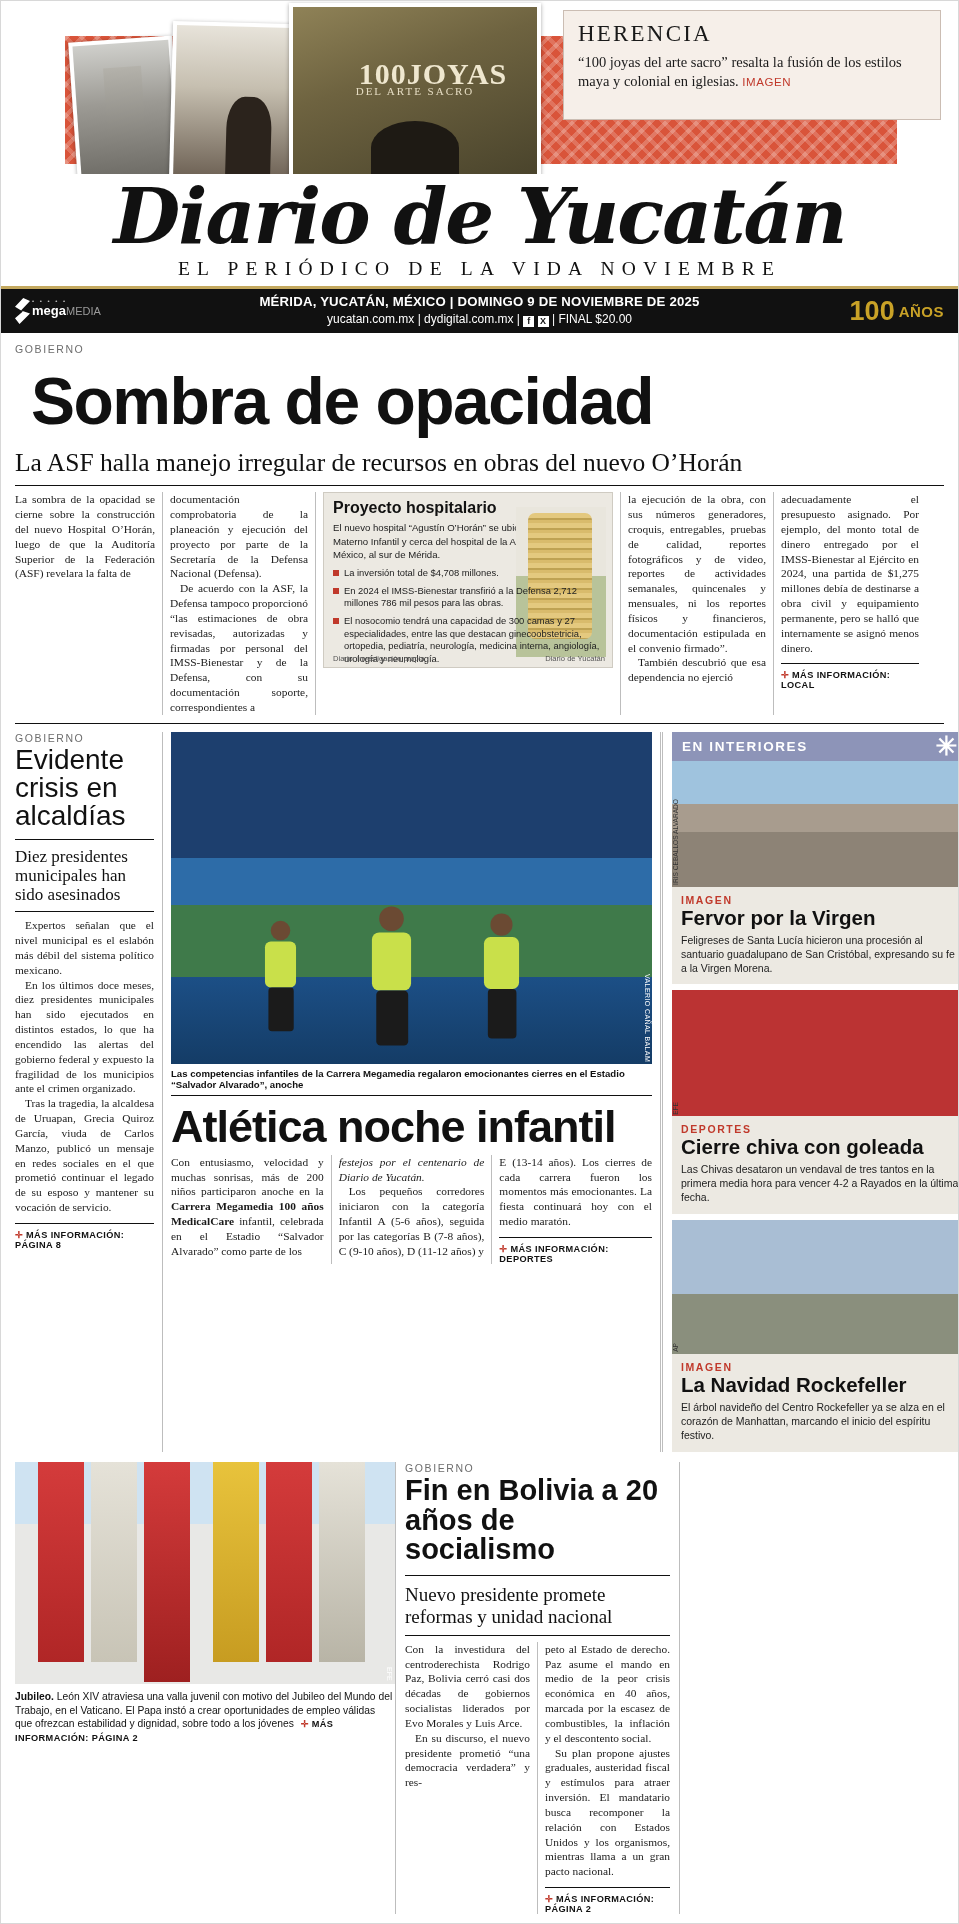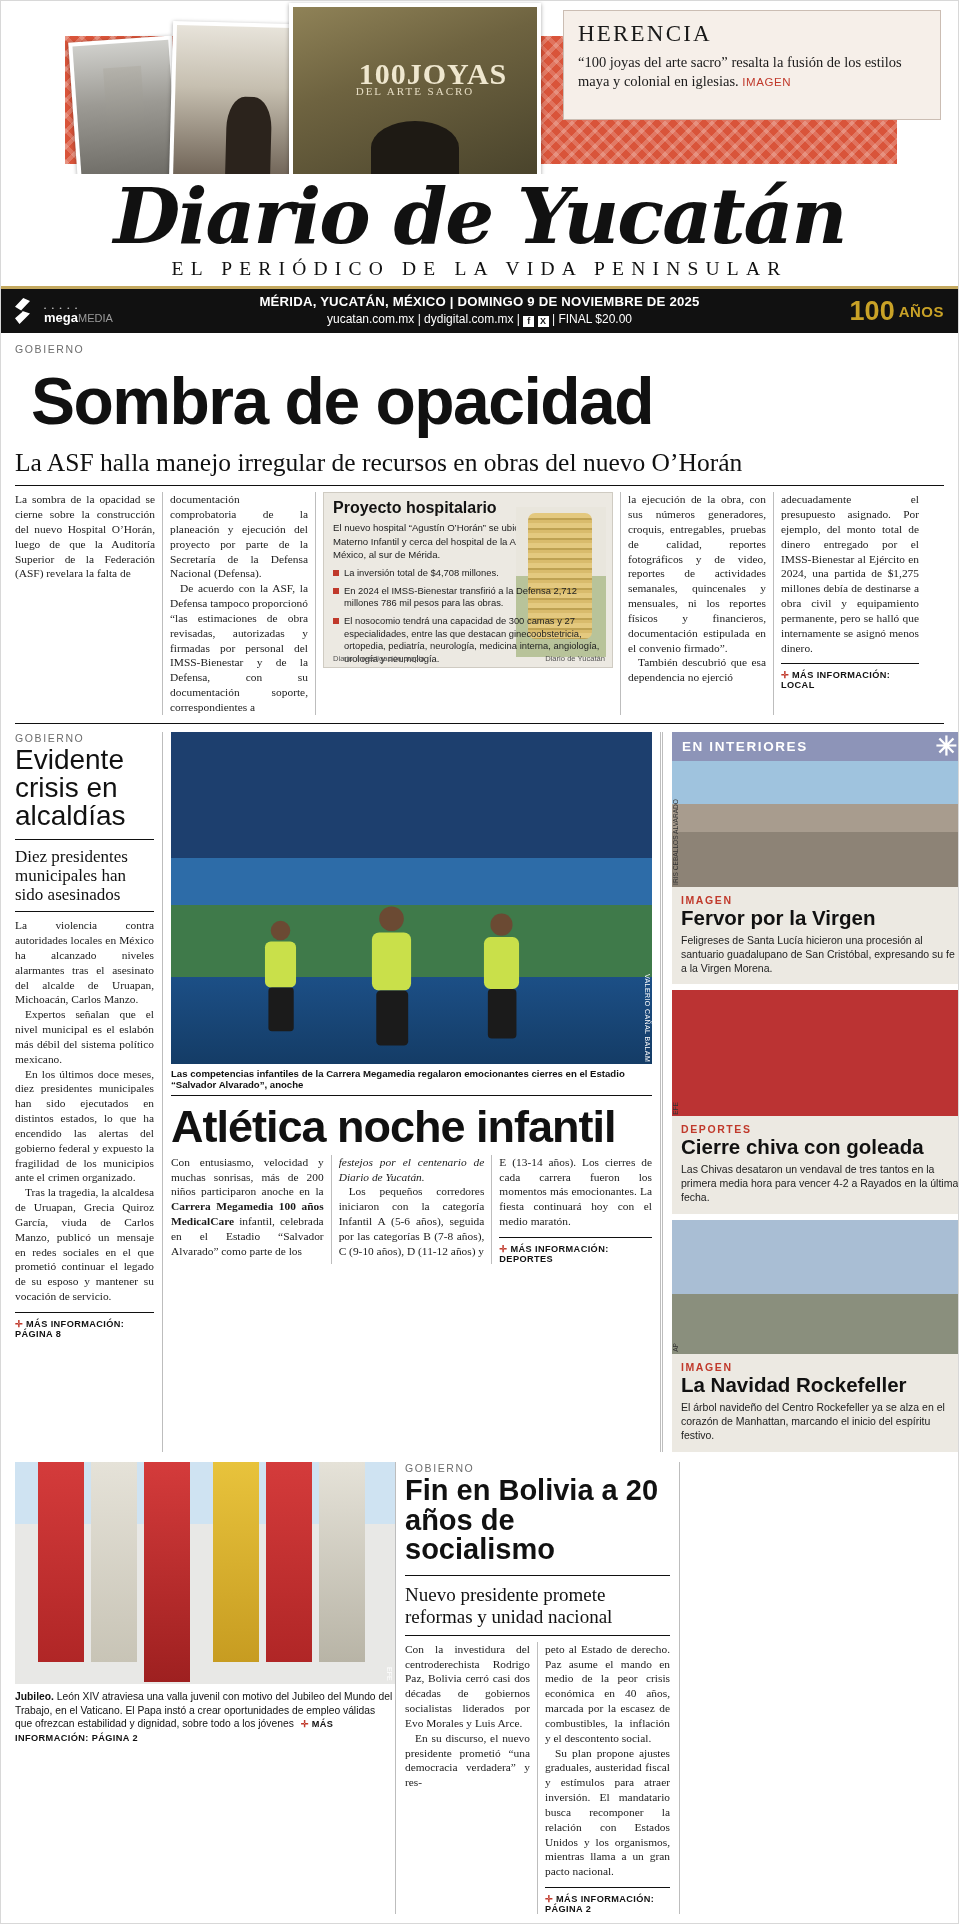--- a/index.html
+++ b/index.html
@@ -61,21 +61,21 @@
     color:#111; margin-top:4px; padding-bottom:6px;
   }
 
   
   .datebar-wrap { border-top:3px solid #c4a95f; }
   .datebar {
     height:44px; background:#111; color:#fff; display:flex; align-items:center;
     position:relative;
   }
   .mega { position:absolute; left:14px; top:50%; transform:translateY(-50%);
-          display:flex; align-items:flex-end; gap:14px; }
+          display:flex; align-items:flex-start; gap:2px; }
   .mega .swoosh { width:15px; height:26px; background:#fff;
       clip-path:polygon(55% 0,100% 12%,40% 48%,100% 60%,30% 100%,0 78%,52% 52%,0 34%); }
   .mega .mtxt { font-family:"Liberation Sans",sans-serif; font-size:13px; font-weight:700; color:#fff; line-height:1;}
   .mega .mtxt small { font-weight:400; color:#9b9b9b; font-size:11px;}
   .mega .dots { font-size:6px; color:#bdbdbd; letter-spacing:2px; display:block; line-height:1; }
   .datecenter { margin:0 auto; text-align:center; font-family:"Liberation Sans",sans-serif; }
   .datecenter .l1 { font-size:13.2px; font-weight:700; letter-spacing:.2px; }
   .datecenter .l2 { font-size:12px; margin-top:3px; font-weight:400; }
   .fbicon, .xicon { display:inline-block; width:11px; height:11px; background:#fff; color:#111;
      font-size:9px; line-height:11px; text-align:center; vertical-align:-1px; font-weight:700;}
@@ -227,21 +227,21 @@
     <div class="promo-box">
       <h2>HERENCIA</h2>
       <p><span>“100 joyas del arte sacro” resalta la fusión de los estilos maya y colonial en iglesias.</span>
         <span class="kicker-img">IMAGEN</span>
       </p>
     </div>
   </div>
 
   <div class="masthead">
     <div class="title">Diario de Yucatán</div>
-    <div class="sub">EL PERIÓDICO DE LA VIDA PENINSULAR</div>
+    <div class="sub">EL PERIÓDICO DE LA VIDA NOVIEMBRE</div>
   </div>
 
   <div class="datebar-wrap">
     <div class="datebar">
       <div class="mega">
         <div class="swoosh"></div>
         <div class="mtxt">
           <span class="dots">• • • • •</span>
           <span>mega</span><small>MEDIA</small>
         </div>
@@ -328,21 +328,20 @@
 
   <div class="rule" style="margin:8px 14px 0 14px;"></div>
 
   <div class="band2">
 
     <div class="band2-left">
       <div class="kicker">GOBIERNO</div>
       <h2>Evidente crisis en alcaldías</h2>
       <div class="deck2 underrule" style="border-top:1px solid #111;padding-top:7px;margin-top:9px;">Diez presidentes municipales han sido asesinados</div>
       <div class="body-serif">
-        <p class="first">La violencia contra autoridades locales en México ha alcanzado niveles alarmantes tras el asesinato del alcalde de Uruapan, Michoacán, Carlos Manzo.</p>
         <p>Expertos señalan que el nivel municipal es el eslabón más débil del sistema político mexicano.</p>
         <p>En los últimos doce meses, diez presidentes municipales han sido ejecutados en distintos estados, lo que ha encendido las alertas del gobierno federal y expuesto la fragilidad de los municipios ante el crimen organizado.</p>
         <p>Tras la tragedia, la alcaldesa de Uruapan, Grecia Quiroz García, viuda de Carlos Manzo, publicó un mensaje en redes sociales en el que prometió continuar el legado de su esposo y mantener su vocación de servicio.</p>
       </div>
       <div class="rule" style="margin-top:8px;padding-top:5px;"></div>
       <div class="more">
         <span class="plus">✛</span>
         <span>MÁS INFORMACIÓN:</span> <span>PÁGINA 8</span>
       </div>
     </div>

